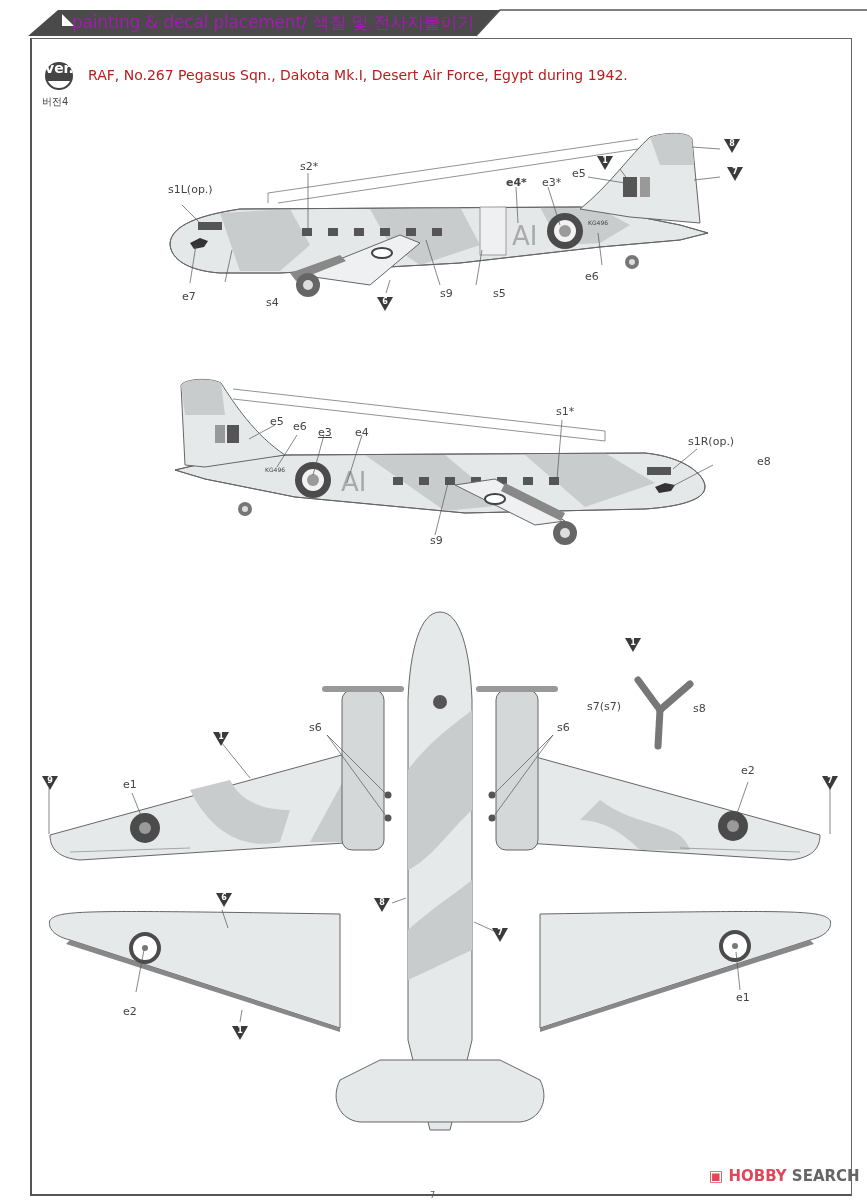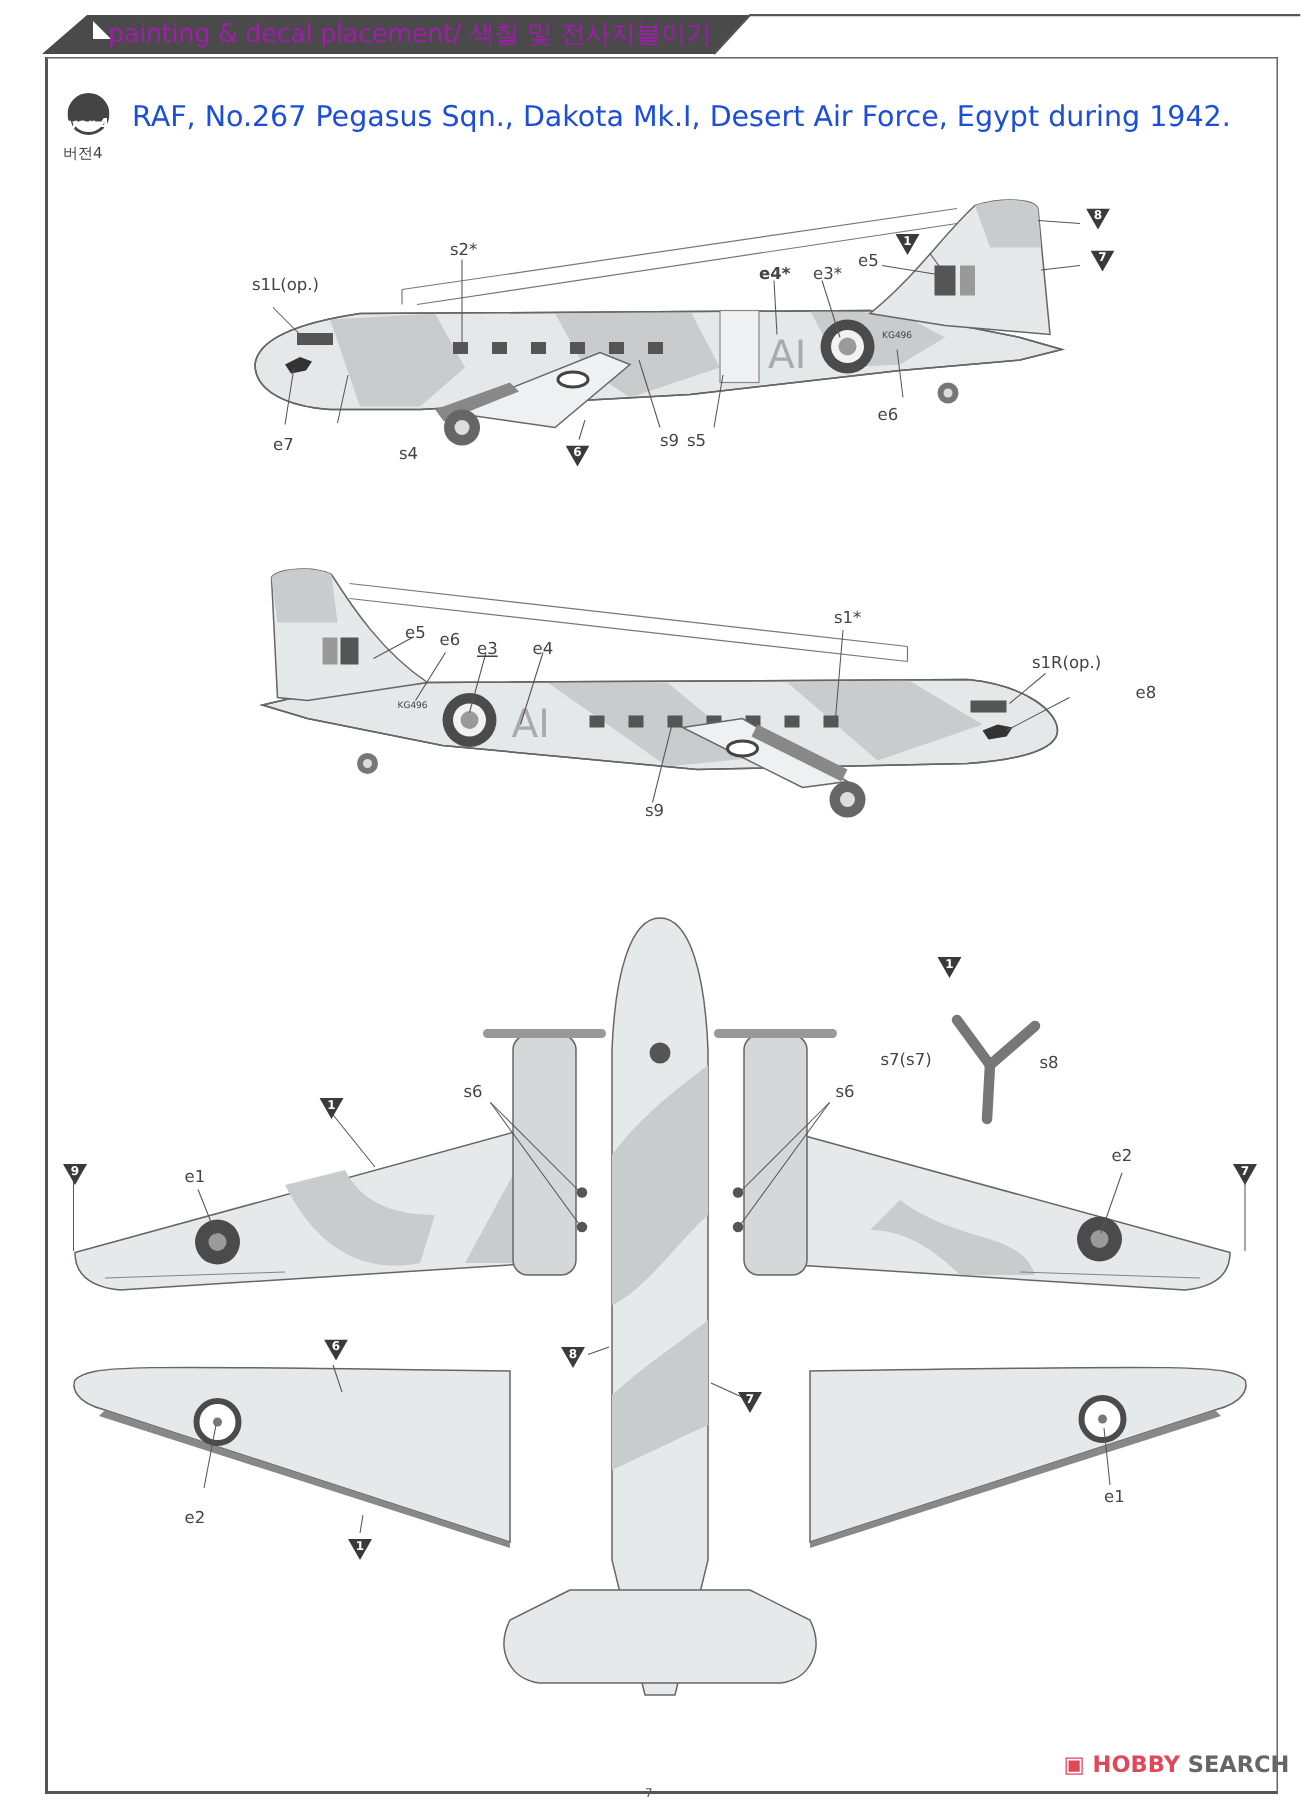--- a/index.html
+++ b/index.html
@@ -3,21 +3,21 @@
 <meta charset="utf-8">
 <style>
   html,body{margin:0;padding:0;background:#fff;}
   body{width:867px;height:1200px;position:relative;overflow:hidden;font-family:"DejaVu Sans",sans-serif;color:#333;}
   .abs{position:absolute;}
   .header-bar{left:0;top:8px;width:867px;height:30px;}
   .header-title{left:72px;top:11px;font-size:17px;color:#a21caf;white-space:nowrap;letter-spacing:-0.2px;}
   .frame{left:30px;top:38px;width:822px;height:1158px;border-left:2px solid #555;border-bottom:2px solid #555;border-top:1.5px solid #666;border-right:1.5px solid #666;box-sizing:border-box;}
   .ver-badge{left:45px;top:62px;width:28px;height:28px;}
   .ver-sub{left:42px;top:95px;font-size:10px;color:#444;}
-  .subtitle{left:88px;top:67px;font-size:19px;color:#1d4ed8;white-space:nowrap;}
+  .subtitle{left:88px;top:67px;font-size:14px;color:#b91c1c;white-space:nowrap;}
   .lbl{position:absolute;font-family:"DejaVu Sans",sans-serif;font-size:11px;color:#444;white-space:nowrap;line-height:1;}
   .tri{position:absolute;width:16px;height:14px;}
   .tri span{position:absolute;left:0;top:0;width:16px;text-align:center;font-size:8px;font-weight:bold;color:#fff;line-height:10px;}
   .page-num{left:430px;top:1191px;font-size:8px;color:#555;}
   .watermark{left:709px;top:1167px;font-size:15px;font-weight:bold;color:#666;white-space:nowrap;}
   .watermark .hob{color:#e0485a;}
   svg{display:block;}
 </style>
 </head>
 <body>
@@ -29,21 +29,21 @@
 </svg>
 <div class="abs header-title">painting &amp; decal placement/ 색칠 및 전사지붙이기</div>
 
 <div class="abs frame"></div>
 
 <svg class="abs ver-badge" width="28" height="28" viewBox="0 0 28 28">
   <circle cx="14" cy="14" r="13" fill="#fff" stroke="#444" stroke-width="2"></circle>
   <path d="M1,14 A13,13 0 0 1 27,14 Z" fill="#444"></path>
   <rect x="1" y="9" width="26" height="10" fill="#444"></rect>
 </svg>
-<div class="abs" style="left:45px;top:78px;width:28px;text-align:center;font-size:10px;font-weight:bold;color:#fff;">ver.4</div>
+<div class="abs" style="left:45px;top:60px;width:28px;text-align:center;font-size:14px;font-weight:bold;color:#fff;">ver.4</div>
 <div class="abs ver-sub">버전4</div>
 <div class="abs subtitle">RAF, No.267 Pegasus Sqn., Dakota Mk.I, Desert Air Force, Egypt during 1942.</div>
 
 <svg class="abs" style="left:160px;top:125px;" width="560" height="195" viewBox="0 0 560 195">
 
   <line x1="108" y1="68" x2="478" y2="14" stroke="#777" stroke-width="0.8"></line>
   <line x1="118" y1="78" x2="478" y2="24" stroke="#777" stroke-width="0.8"></line>
   <line x1="108" y1="68" x2="108" y2="78" stroke="#777" stroke-width="0.8"></line>
 
   <path d="M10,118 C12,100 40,90 80,84 L420,82 L470,90 L520,100 L548,108 L520,115 L440,122 L300,138 L120,148 L60,148 C30,146 10,135 10,118 Z" fill="#e5e8e9" stroke="#666" stroke-width="1"></path>
@@ -109,21 +109,21 @@
 </svg>
 
 <div class="lbl" style="left:168px;top:184px;">s1L(op.)</div>
 <div class="lbl" style="left:300px;top:161px;">s2*</div>
 <div class="lbl" style="left:506px;top:177px;font-weight:bold;">e4*</div>
 <div class="lbl" style="left:542px;top:177px;">e3*</div>
 <div class="lbl" style="left:572px;top:168px;">e5</div>
 <div class="lbl" style="left:182px;top:291px;">e7</div>
 <div class="lbl" style="left:218px;top:297px;margin-left:48px;">s4</div>
 <div class="lbl" style="left:440px;top:288px;">s9</div>
-<div class="lbl" style="left:458px;top:288px;">s5</div>
+<div class="lbl" style="left:493px;top:288px;">s5</div>
 <div class="lbl" style="left:585px;top:271px;">e6</div>
 
 <div class="tri" style="left:724px;top:139px;">
   <svg width="16" height="14" viewBox="0 0 16 14">
       <polygon points="0,0 16,0 8,14" fill="#3a3a3a"></polygon>
     </svg>
   <span>8</span>
 </div>
 <div class="tri" style="left:727px;top:167px;">
   <svg width="16" height="14" viewBox="0 0 16 14">

